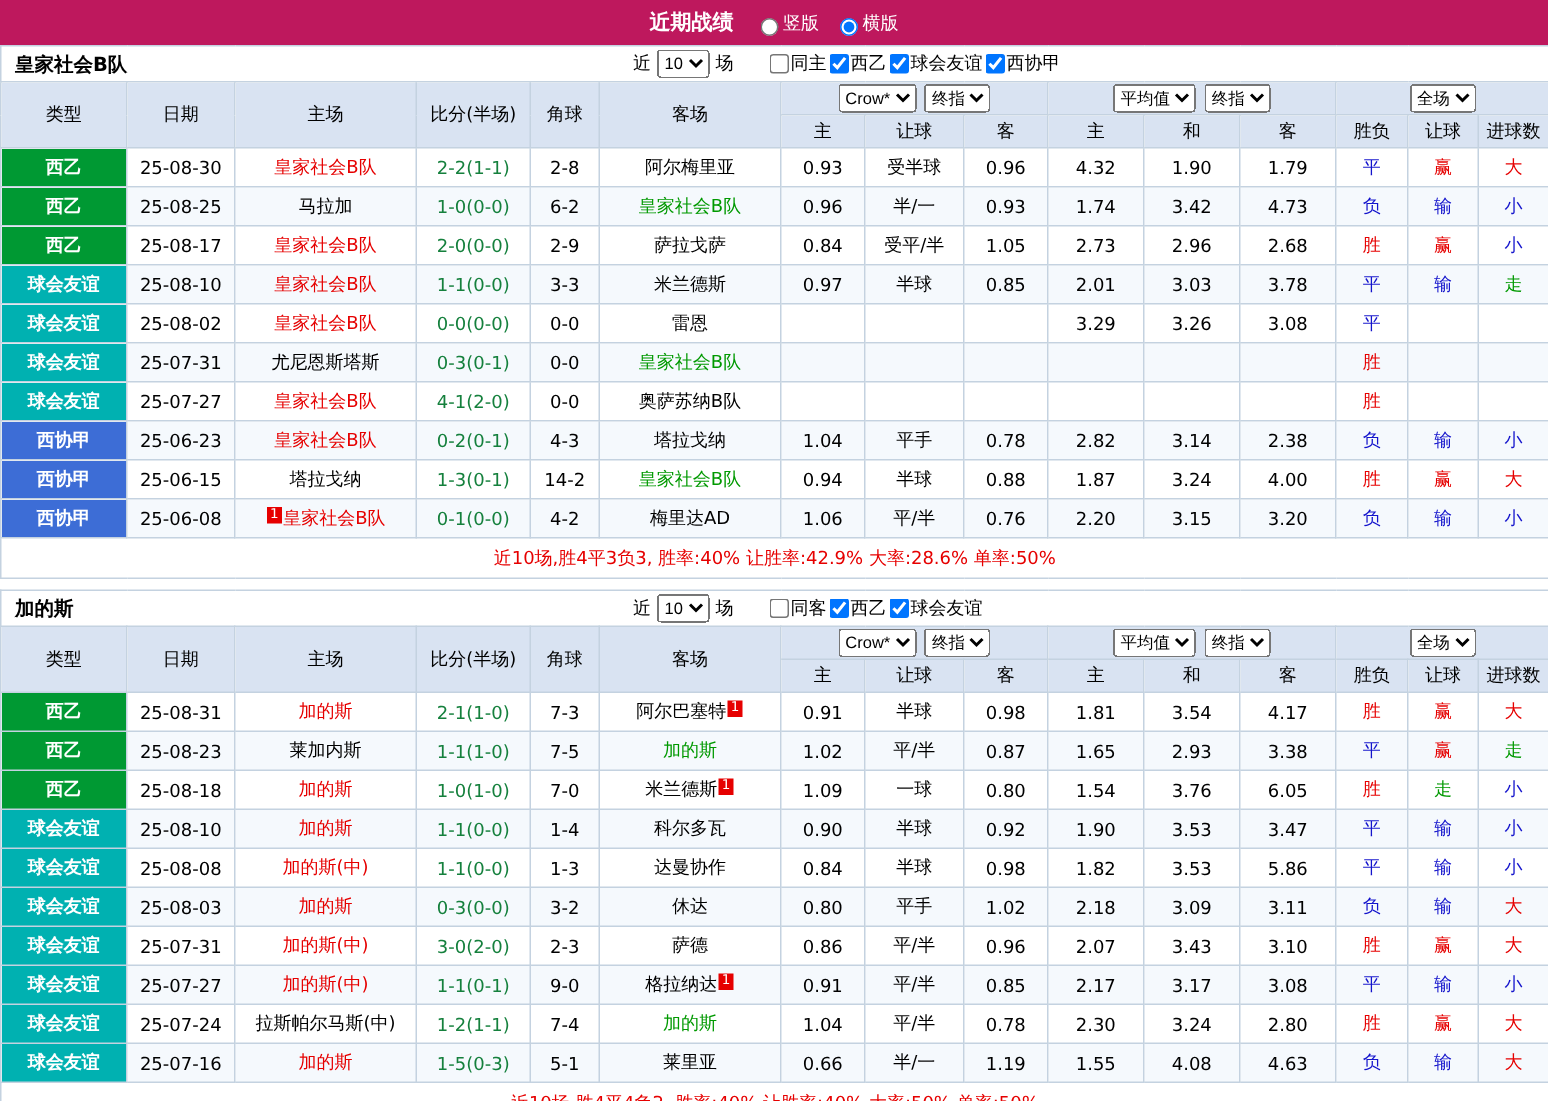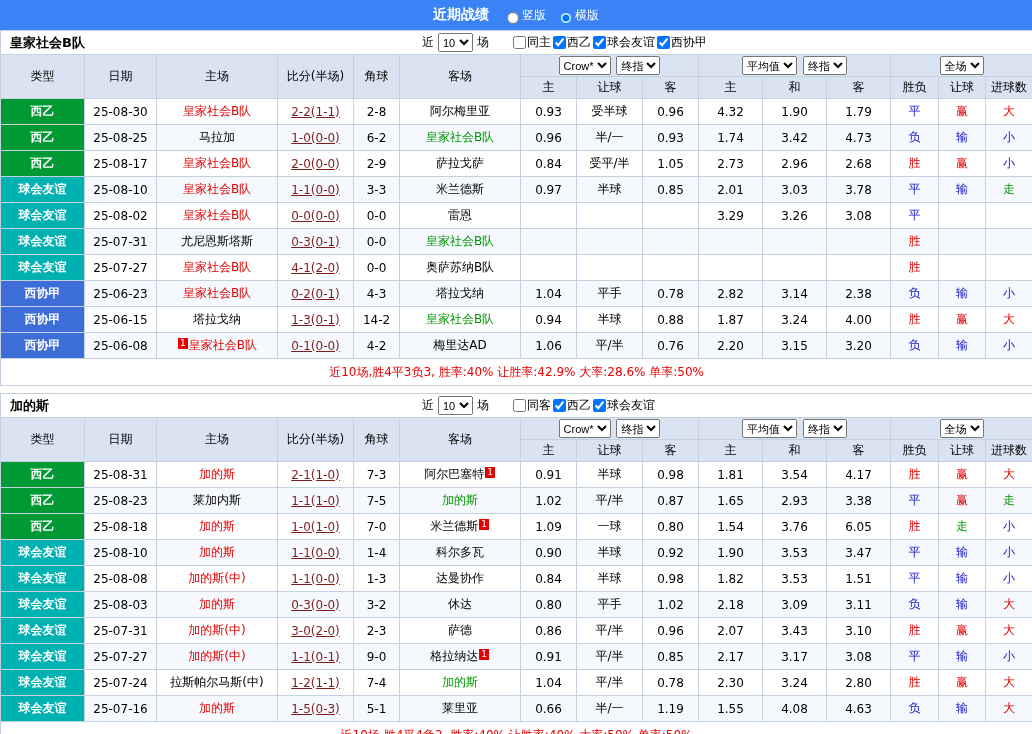--- a/index.html
+++ b/index.html
@@ -5,21 +5,21 @@
   * { box-sizing: border-box; margin: 0; padding: 0; }
   body {
     width: 1032px;
     background: #fff;
     color: #000;
     font-family: "DejaVu Sans", "Liberation Sans", sans-serif;
     font-size: 12px;
   }
   .topbar {
     height: 30px;
-    background: #3b82f6;
+    background: #be185d;
     display: flex;
     align-items: center;
     justify-content: center;
     gap: 18px;
   }
   .topbar-title { color: #fff; font-weight: bold; font-size: 14px; }
   .layout-options { display: flex; gap: 14px; color: #fff; align-items: center; }
   .radio-opt { display: inline-flex; align-items: flex-end; gap: 3px; cursor: pointer; }
   .radio-opt input { width: 12px; height: 12px; }
 
@@ -46,21 +46,21 @@
   label.cb { display: inline-flex; align-items: center; margin-right: 2px; cursor: pointer; }
   label.cb input { margin-right: 1px; width: 13px; height: 13px; }
 
   tr.band th { background: #d9e3f2; height: 22px; }
   .selth select { margin: 0 1px; }
   select.sel { font-size: 11px; height: 19px; }
 
   tbody.rows td { height: 26px; }
   tbody.rows tr:nth-child(even) { background: #f5f9fd; }
   td.league { color: #fff; font-weight: bold; }
-  td.score { color: #7f1d1d; text-decoration: underline; }
+  td.score { color: #15803d; }
   td.team span.team-name { cursor: pointer; }
   .c-red { color: #e60000; }
   .c-green { color: #009900; }
   .c-blue { color: #1414cc; }
   .badge {
     background: #e60000;
     color: #fff;
     font-size: 9px;
     line-height: 11px;
     padding: 0 2px;
@@ -469,21 +469,21 @@
         <td>25-08-08</td>
         <td class="team"><span class="team-name c-red">加的斯(中)</span></td>
         <td class="score">1-1(0-0)</td>
         <td>1-3</td>
         <td class="team"><span class="team-name ">达曼协作</span></td>
         <td>0.84</td>
         <td>半球</td>
         <td>0.98</td>
         <td>1.82</td>
         <td>3.53</td>
-        <td>1.51</td>
+        <td>5.86</td>
         <td class="c-blue">平</td>
         <td class="c-blue">输</td>
         <td class="c-blue">小</td>
       </tr>
       <tr>
         <td class="league" style="background: rgb(0, 177, 177);">球会友谊</td>
         <td>25-08-03</td>
         <td class="team"><span class="team-name c-red">加的斯</span></td>
         <td class="score">0-3(0-0)</td>
         <td>3-2</td>

